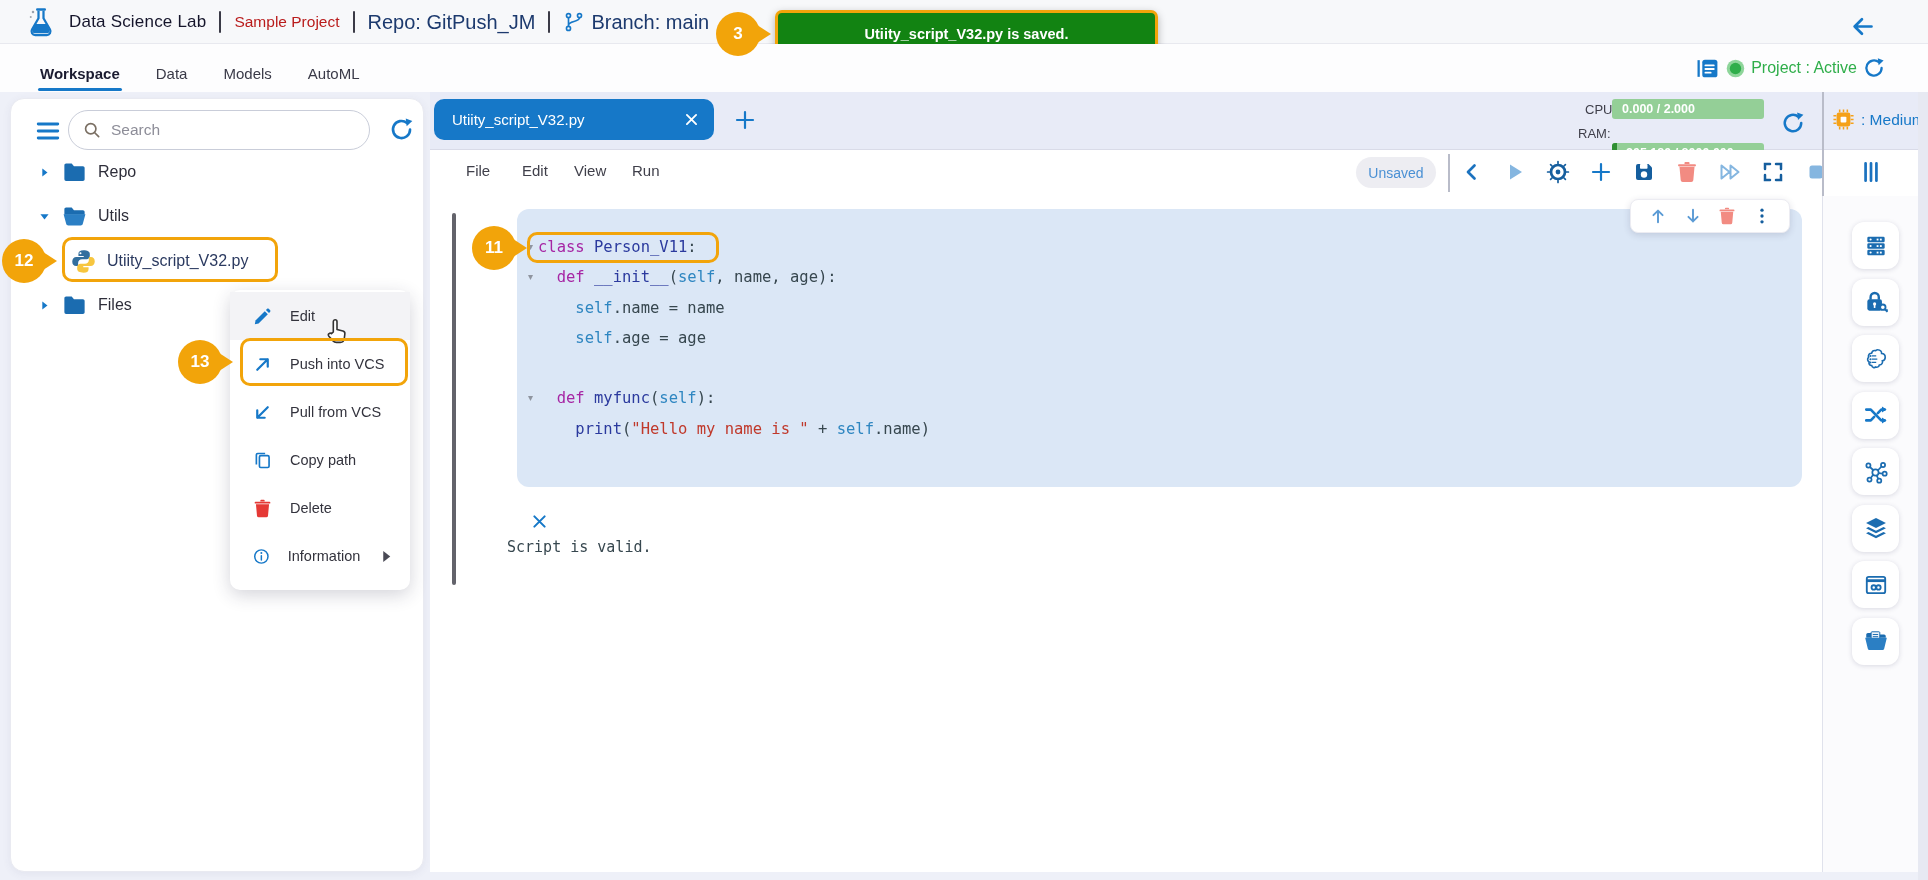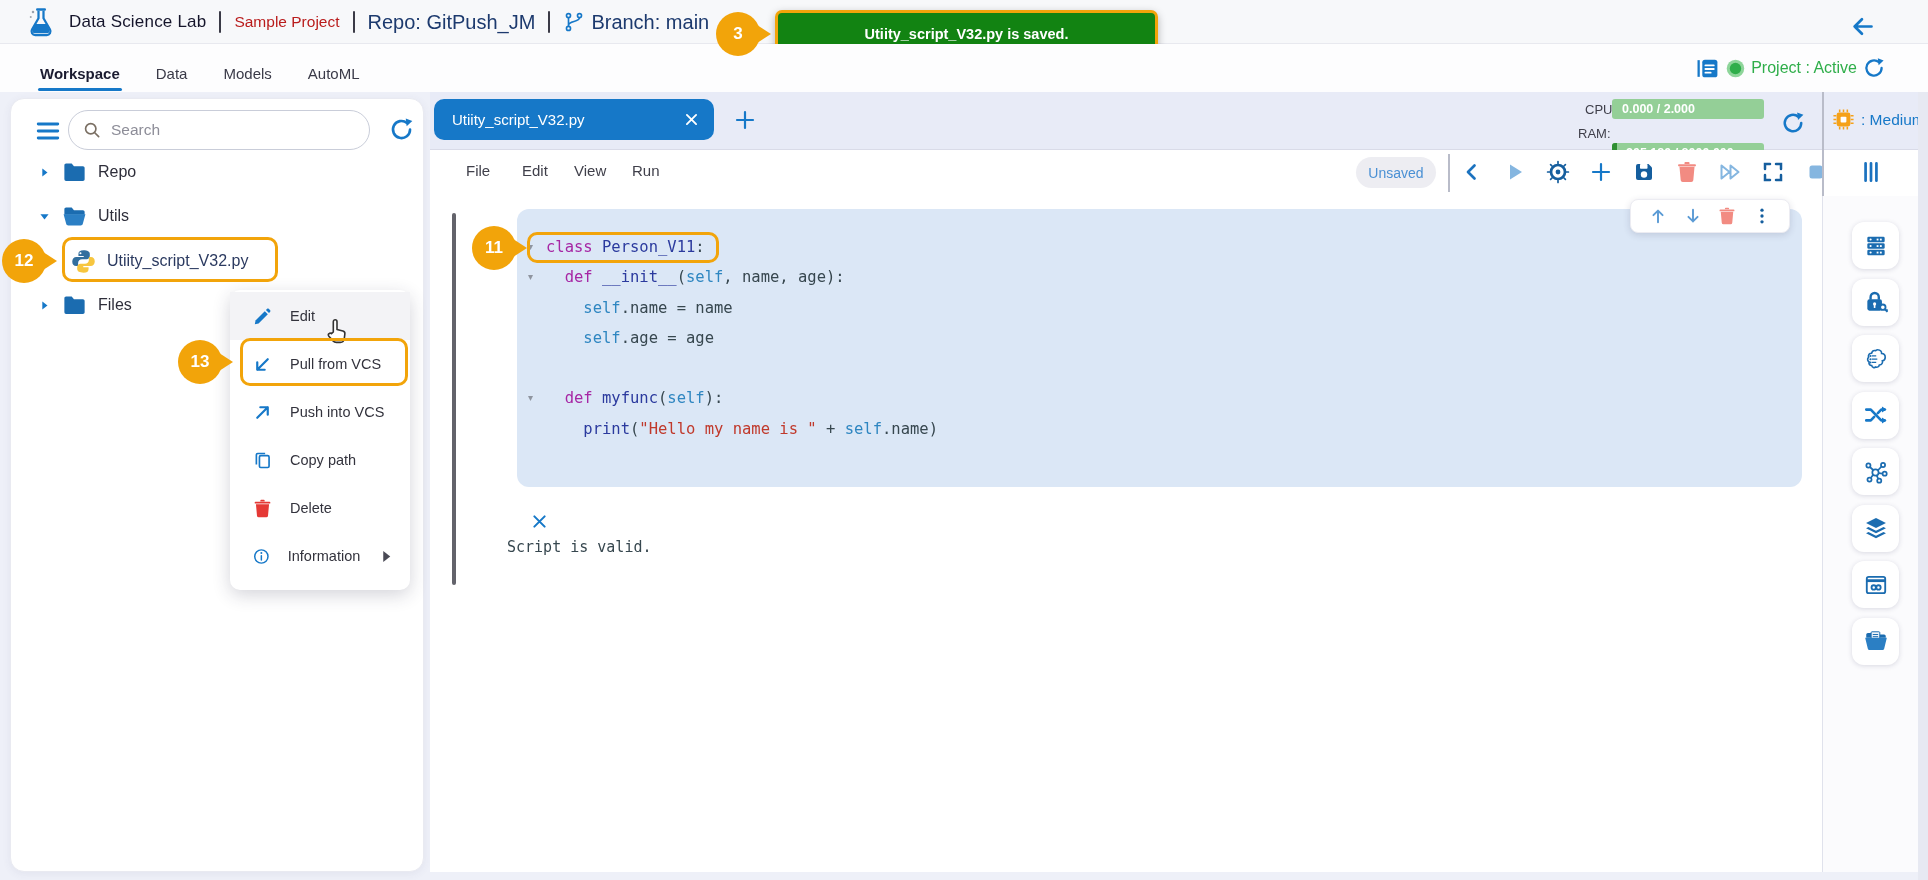--- a/index.html
+++ b/index.html
@@ -86,21 +86,21 @@
   #panel-btn { left:1858px; top:159px; width:26px; height:26px; }
   #vline-rail { left:1822px; top:92px; width:1.5px; height:104px; background:#b9bcc9; }
   #vline-rail2 { left:1822px; top:196px; width:1px; height:676px; background:#e0e2ec; }
 
   
   #editor { left:430px; top:196px; width:1392px; height:676px; background:#fff; }
   #gutter-bar { left:452px; top:213px; width:4px; height:372px; background:#63636b; border-radius:2px; }
   #code-cell { left:517px; top:209px; width:1285px; height:278px; background:#dbe7f6; border-radius:12px; padding-top:23px; }
   .code-line { position:relative; height:30.3px; line-height:30.3px; white-space:pre; font-family:"DejaVu Sans Mono", monospace; font-size:15.5px; }
   .code-line .fold { position:absolute; left:11px; top:0; font-size:10px; color:#8f95a0; font-family:"Liberation Sans",sans-serif; }
-  .code-text { margin-left:29px; display:inline-block; }
+  .code-text { margin-left:21px; display:inline-block; }
   .tk-kw { color:#a626a4; } .tk-nm { color:#2b3a9e; } .tk-sf { color:#2e86c1; } .tk-st { color:#c0392b; } .tk-pl { color:#37474f; }
 
   #cell-toolbar { left:1630px; top:199px; width:160px; height:34px; background:#fff; border:1px solid #ececf2; border-radius:8px; box-shadow:0 2px 7px rgba(50,50,90,.16); display:flex; align-items:center; justify-content:space-around; padding:0 10px; z-index:30; }
   #cell-toolbar .tbtn { width:20px; height:20px; }
 
   #valid-close { left:530px; top:512px; width:19px; height:19px; }
   #validation-msg { left:507px; top:538px; font-family:"DejaVu Sans Mono", monospace; font-size:15px; color:#37474f; }
 
   
   #rail { left:1823px; top:196px; width:95px; height:676px; background:#fbfbfd; }
@@ -260,32 +260,32 @@
         <svg viewBox="0 0 24 24">
           <path d="m4 16.5 10.6-10.6 3.5 3.5L7.5 20l-4.3.8z" fill="#1678c8"></path>
           <path d="m15.9 4.6 1.2-1.2c.6-.6 1.6-.6 2.2 0l1.3 1.3c.6.6.6 1.6 0 2.2l-1.2 1.2z" fill="#1678c8"></path>
         </svg>
       </span>
     <span class="menu-label">Edit</span>
   </div>
   <div class="menu-item">
     <span class="icn">
         <svg viewBox="0 0 24 24" fill="none" stroke="#1678c8" stroke-width="2.5" stroke-linecap="round" stroke-linejoin="round">
-          <path d="M18 6 6 18M14.5 18H6V9.5"></path>
-        </svg>
-      </span>
-    <span class="menu-label">Pull from VCS</span>
+          <path d="M6 18 18 6M9.5 6H18v8.5"></path>
+        </svg>
+      </span>
+    <span class="menu-label">Push into VCS</span>
   </div>
   <div class="menu-item">
     <span class="icn">
         <svg viewBox="0 0 24 24" fill="none" stroke="#1678c8" stroke-width="2.5" stroke-linecap="round" stroke-linejoin="round">
-          <path d="M6 18 18 6M9.5 6H18v8.5"></path>
-        </svg>
-      </span>
-    <span class="menu-label">Push into VCS</span>
+          <path d="M18 6 6 18M14.5 18H6V9.5"></path>
+        </svg>
+      </span>
+    <span class="menu-label">Pull from VCS</span>
   </div>
   <div class="menu-item">
     <span class="icn">
         <svg viewBox="0 0 24 24" fill="none" stroke="#1678c8" stroke-width="1.9">
           <rect x="8.5" y="6.5" width="11" height="13.5" rx="1.5"></rect>
           <path d="M5 16.5V5.5C5 4.7 5.7 4 6.5 4H15"></path>
         </svg>
       </span>
     <span class="menu-label">Copy path</span>
   </div>

